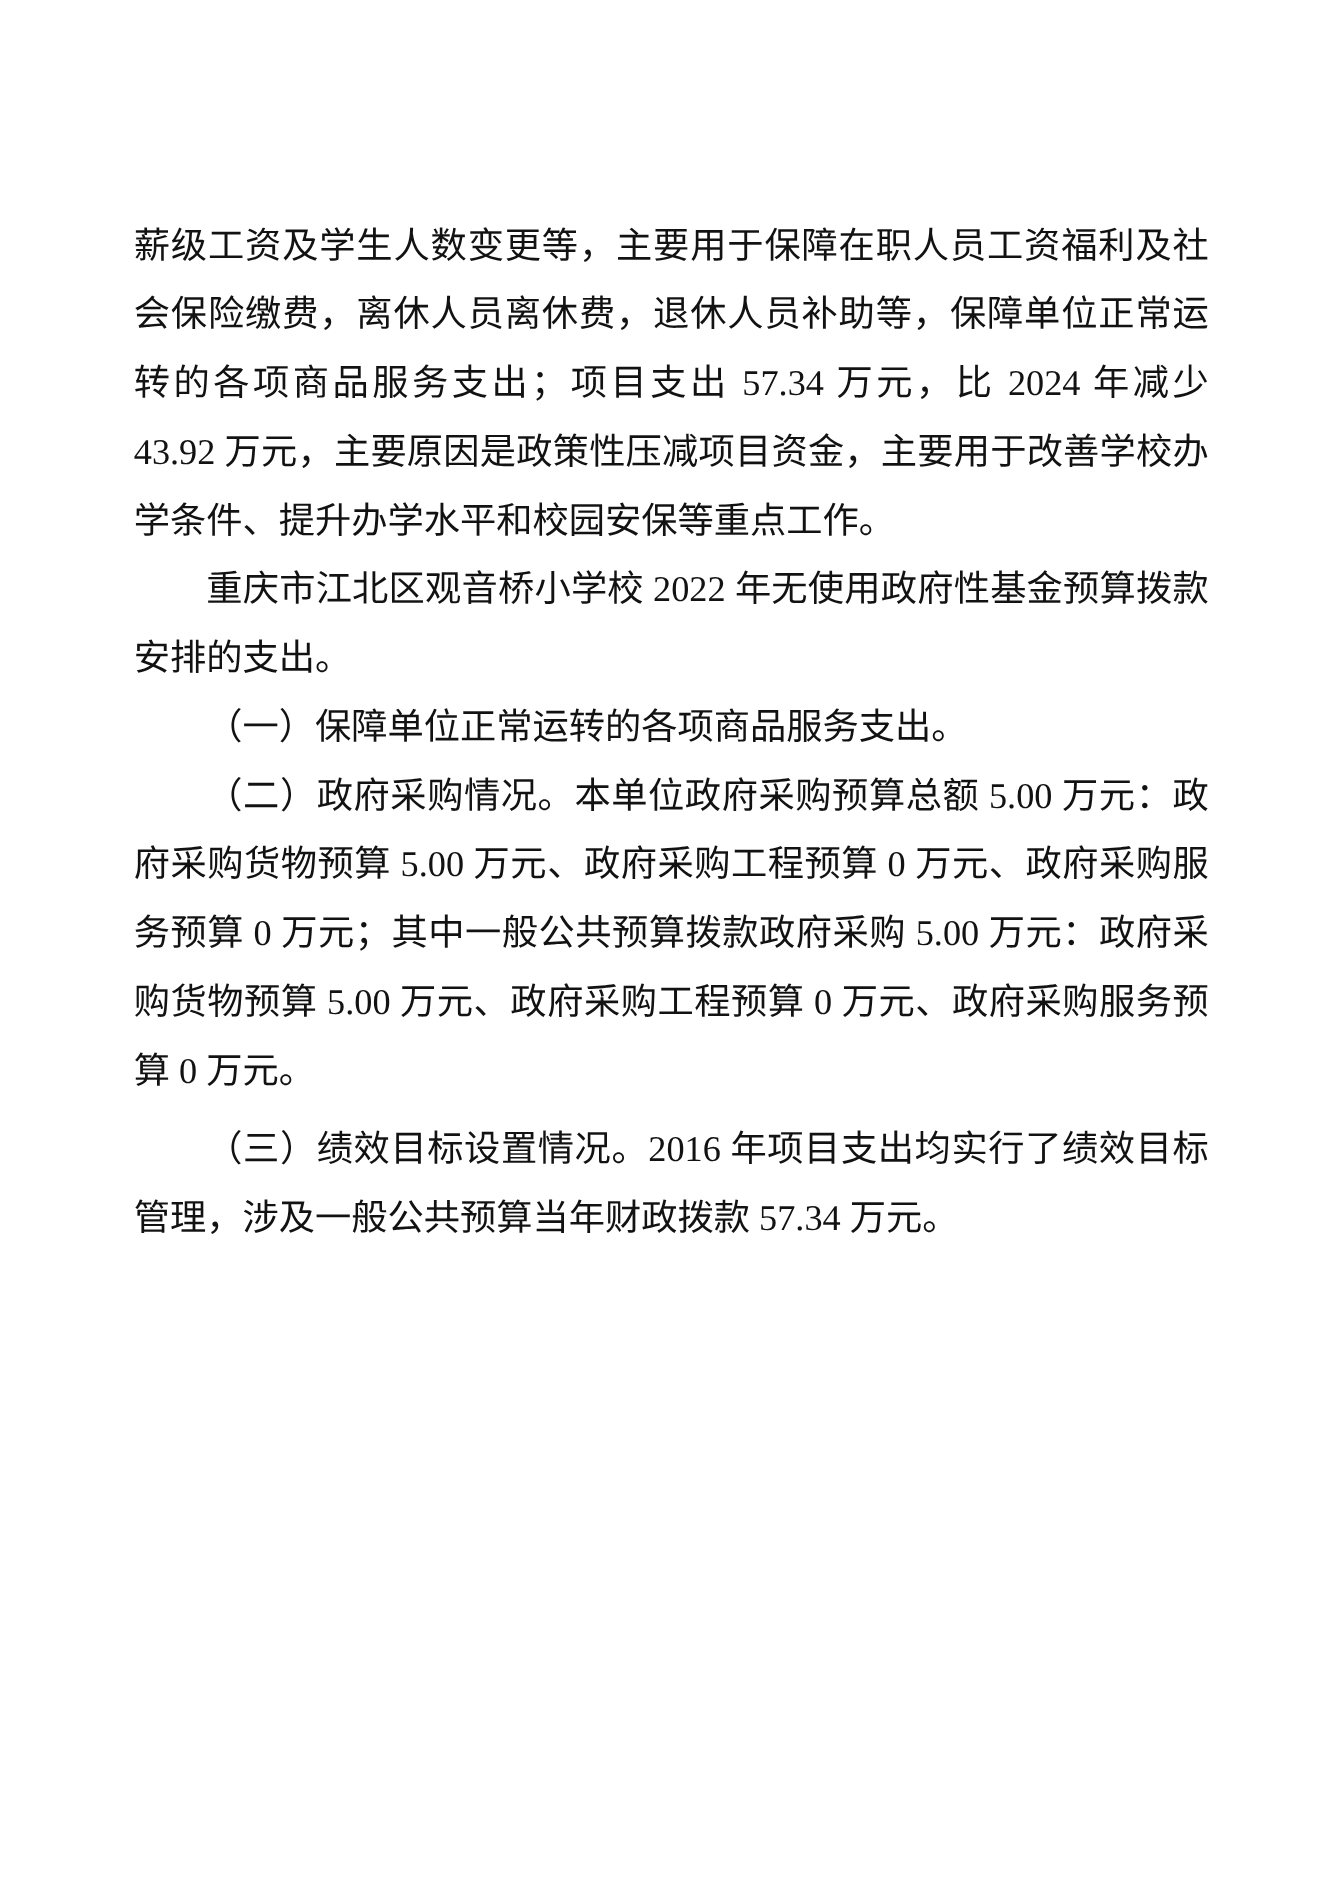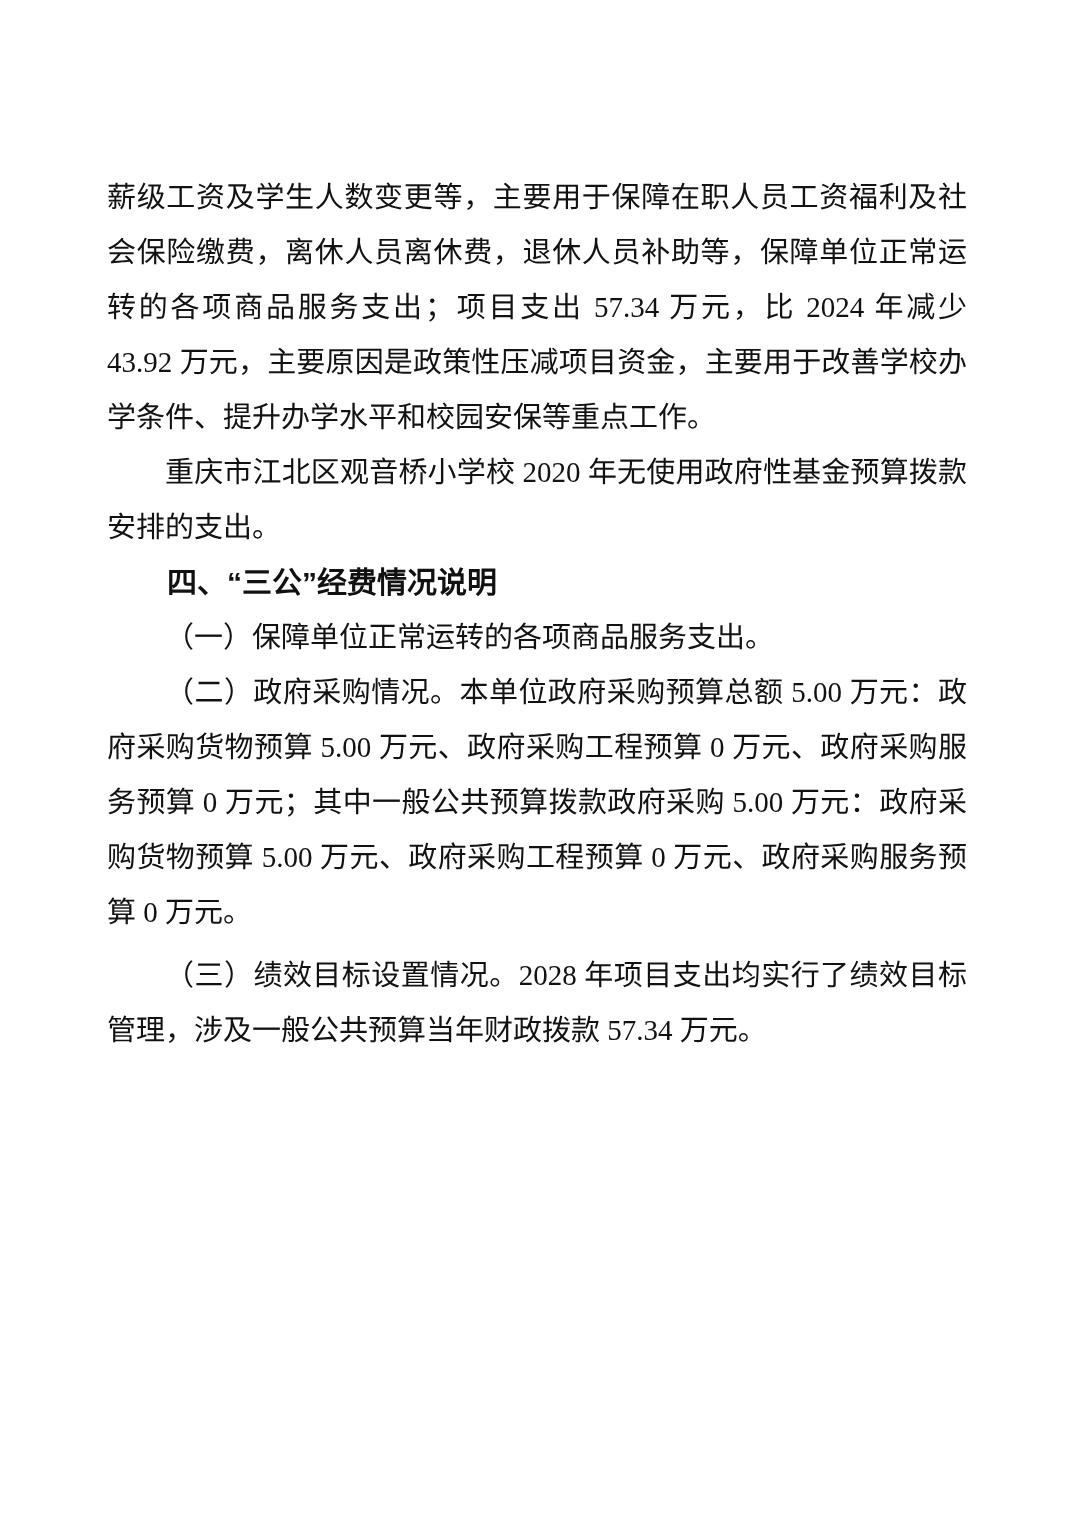--- a/index.html
+++ b/index.html
@@ -48,26 +48,25 @@
   }
 </style>
 </head>
 <body>
 
 <div class="page">
   <div class="content">
 
     <p class="para">薪级工资及学生人数变更等，主要用于保障在职人员工资福利及社会保险缴费，离休人员离休费，退休人员补助等，保障单位正常运转的各项商品服务支出；项目支出 57.34 万元，比 2024 年减少 43.92 万元，主要原因是政策性压减项目资金，主要用于改善学校办学条件、提升办学水平和校园安保等重点工作。</p>
 
-    <p class="para indent">重庆市江北区观音桥小学校 2020 年无使用政府性基金预算拨款安排的支出。</p>
+    <p class="para indent">重庆市江北区观音桥小学校 2022 年无使用政府性基金预算拨款安排的支出。</p>
 
-    <h2 class="heading">四、“三公”经费情况说明</h2>
 
 
 
     <p class="para indent">（一）保障单位正常运转的各项商品服务支出。</p>
 
     <p class="para indent">（二）政府采购情况。本单位政府采购预算总额 5.00 万元：政府采购货物预算 5.00 万元、政府采购工程预算 0 万元、政府采购服务预算 0 万元；其中一般公共预算拨款政府采购 5.00 万元：政府采购货物预算 5.00 万元、政府采购工程预算 0 万元、政府采购服务预算 0 万元。</p>
 
-    <p class="para indent extra-space-top">（三）绩效目标设置情况。2028 年项目支出均实行了绩效目标管理，涉及一般公共预算当年财政拨款 57.34 万元。</p>
+    <p class="para indent extra-space-top">（三）绩效目标设置情况。2016 年项目支出均实行了绩效目标管理，涉及一般公共预算当年财政拨款 57.34 万元。</p>
 
   </div>
 </div>
 
 </body></html>

